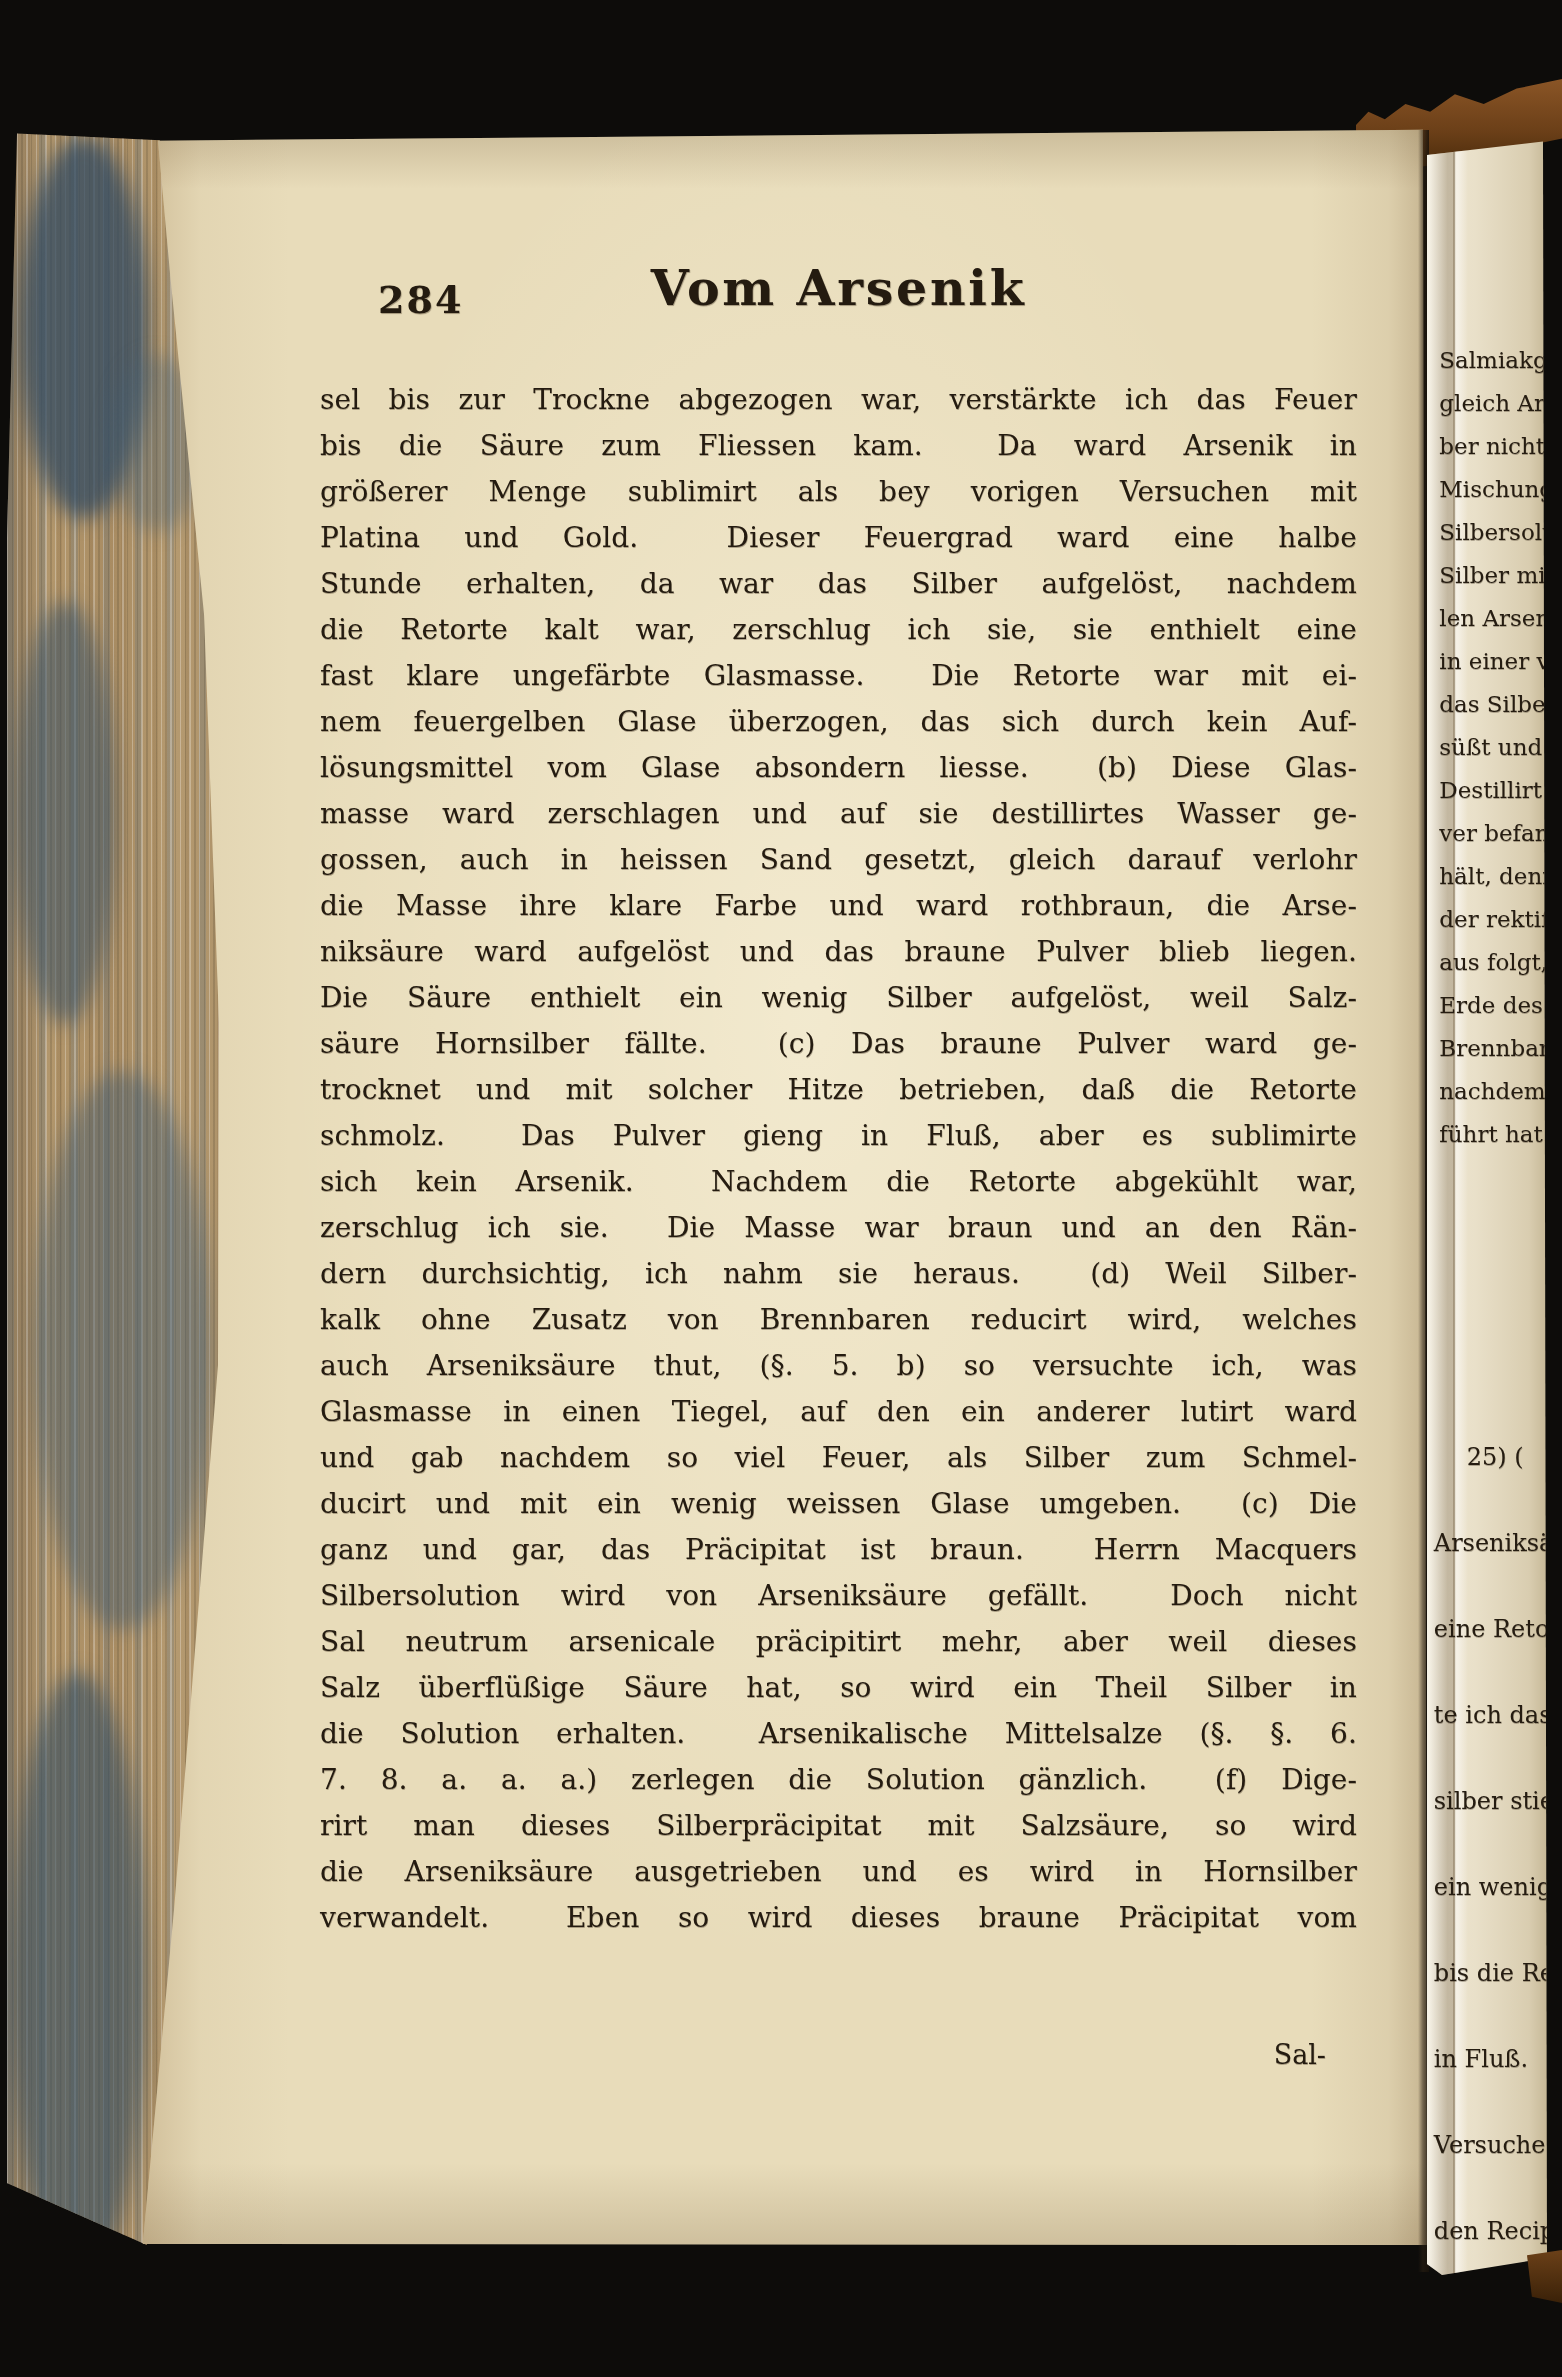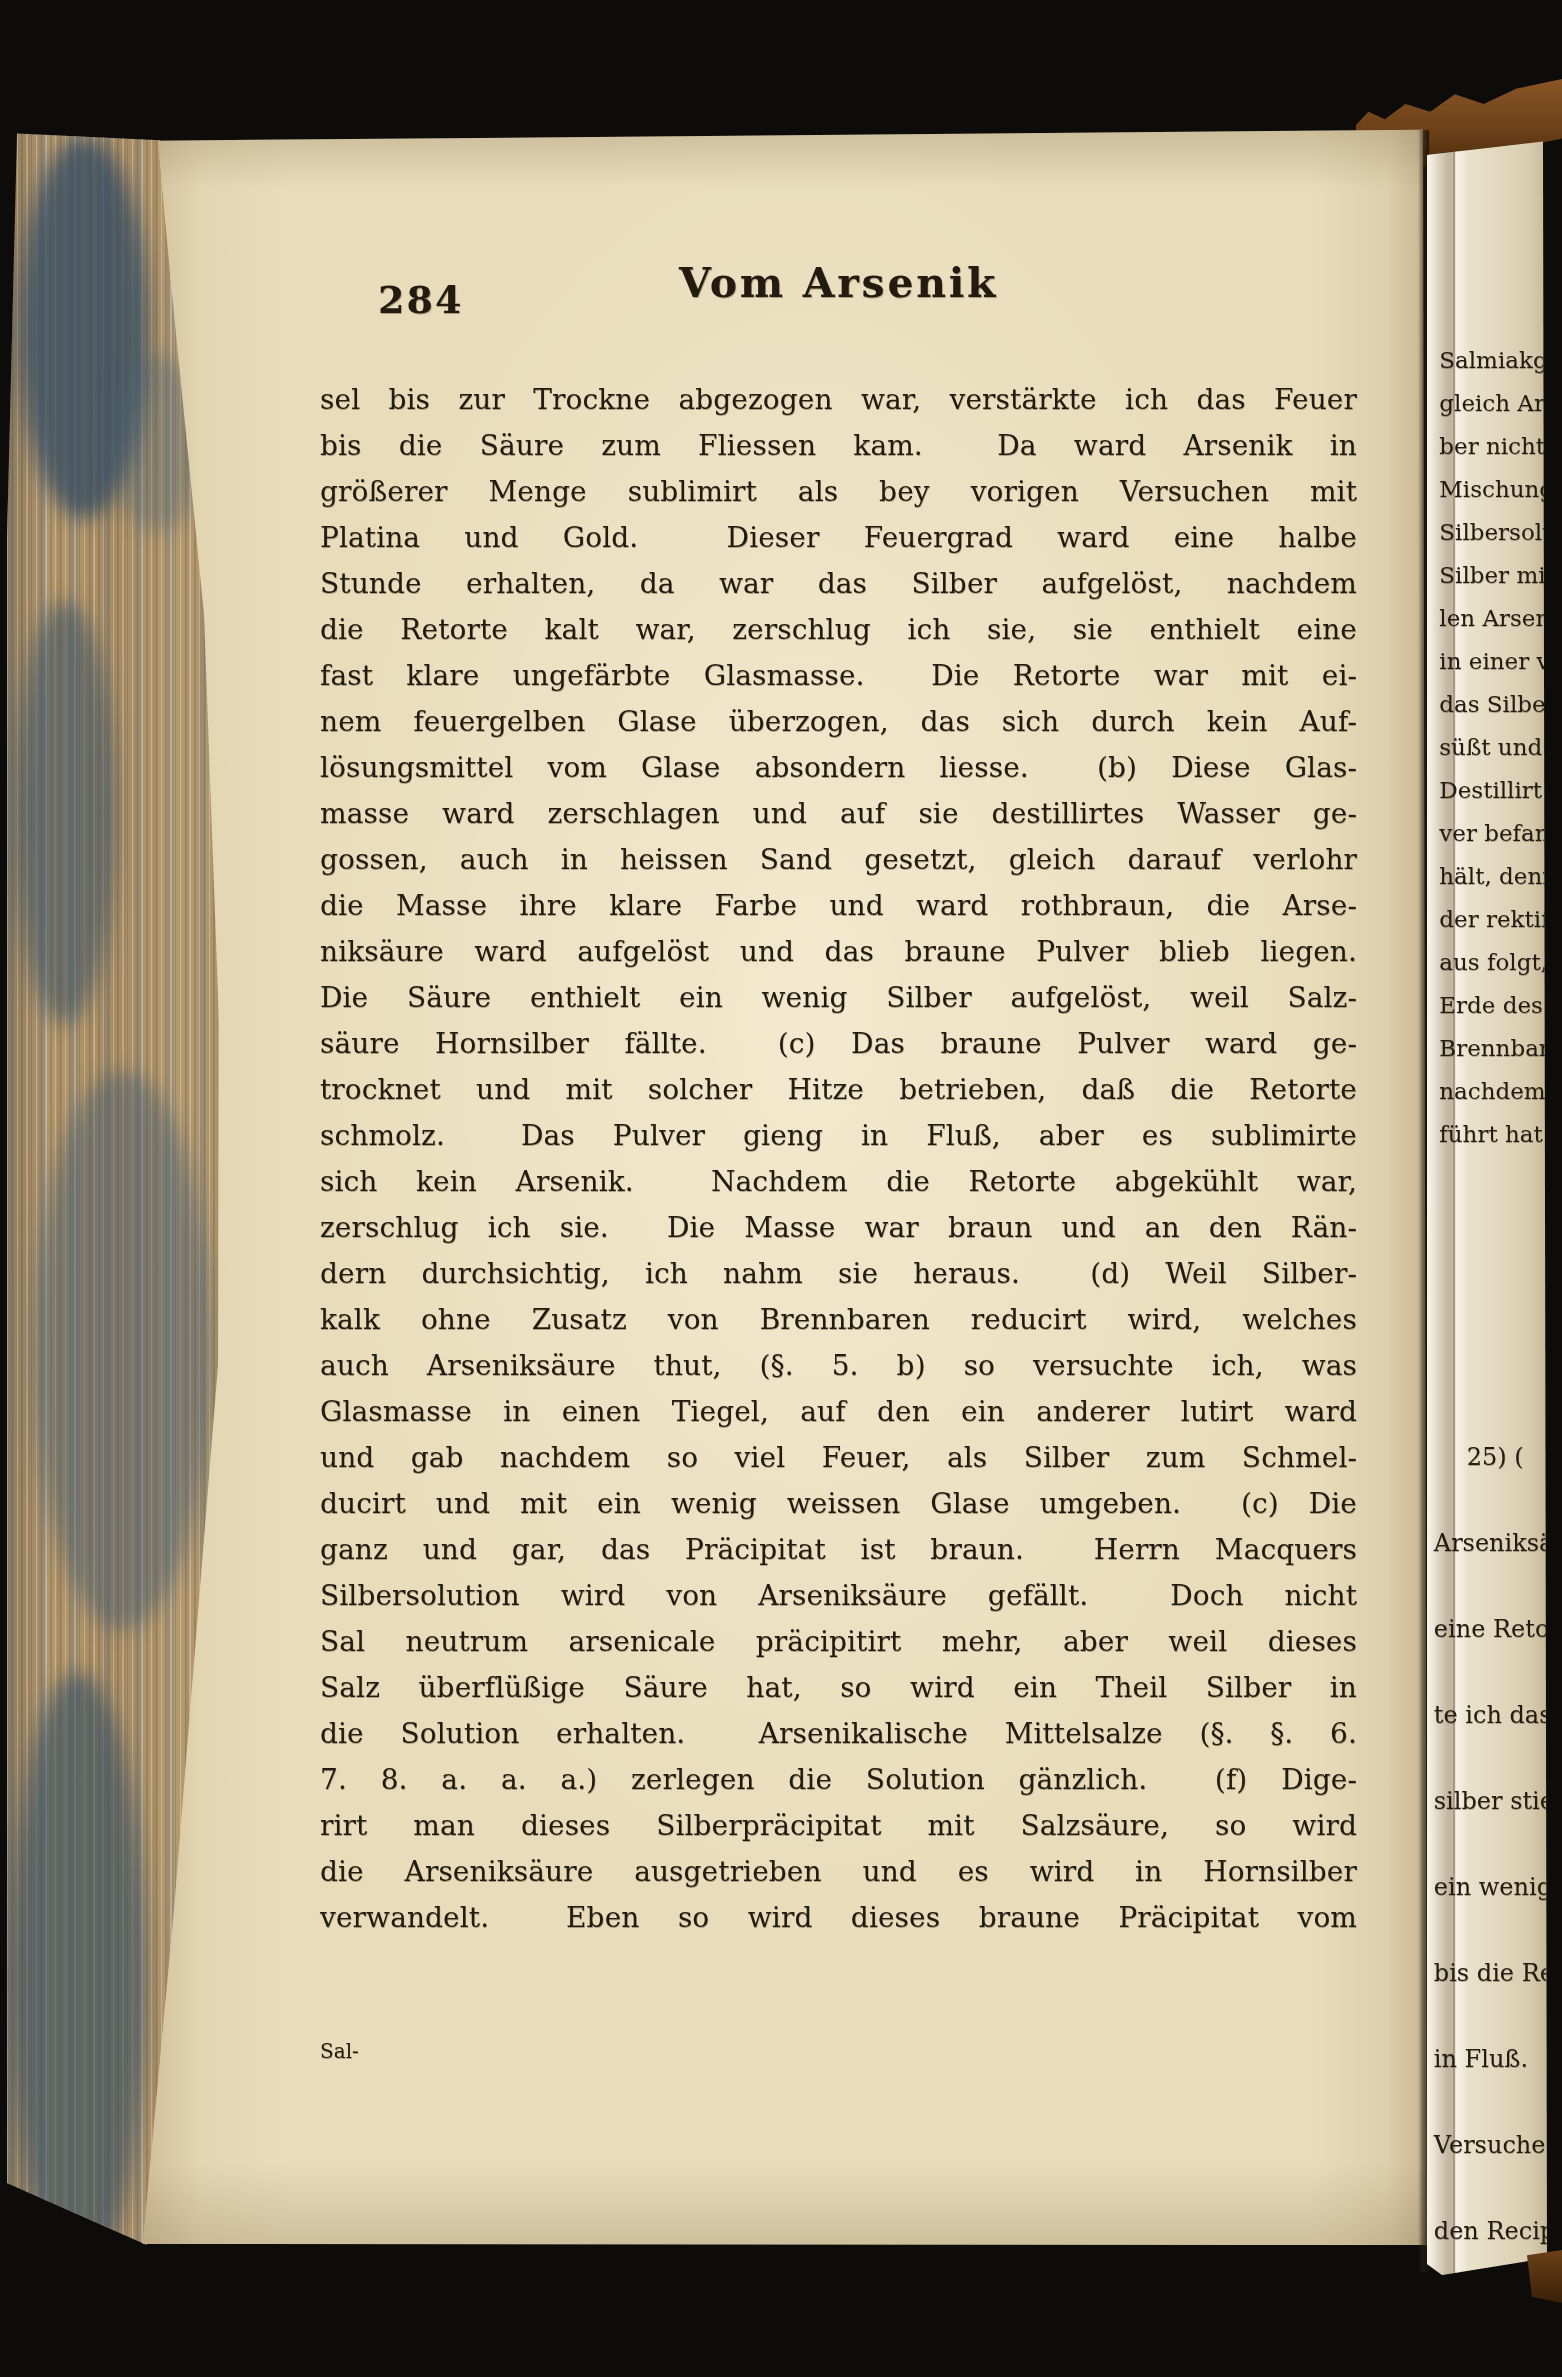--- a/index.html
+++ b/index.html
@@ -44,39 +44,39 @@
     color:#241b10;
   }
   .page-head{position:absolute;left:184px;top:134px;width:1037px;height:75px;}
   .page-number{
     position:absolute;left:58px;top:18px;
     font-size:38px;font-weight:bold;letter-spacing:2px;
     text-shadow:0.7px 0.7px 0.7px rgba(40,25,10,0.35);
   }
   .running-head{
     position:absolute;left:0;top:0;width:100%;
-    text-align:center;font-size:41px;font-weight:bold;letter-spacing:2.7px;
+    text-align:center;font-size:49px;font-weight:bold;letter-spacing:2.7px;
     text-shadow:0.7px 1px 0.7px rgba(40,25,10,0.35);
   }
   .body-text{
     position:absolute;left:184px;top:254px;width:1037px;
   }
   .bl{
     height:46px;
     font-size:28px;
     line-height:41px;
     letter-spacing:0.1px;
     text-align:justify;
     text-align-last:justify;
     white-space:pre-wrap;
     text-shadow:0.4px 0.6px 0.5px rgba(40,25,10,0.32);
   }
   .catchword{
     position:absolute;left:184px;top:1914px;width:1037px;
-    font-size:20px;text-align:left;padding-right:31px;box-sizing:border-box;
+    font-size:27px;text-align:right;padding-right:31px;box-sizing:border-box;
     text-shadow:0.4px 0.6px 0.5px rgba(40,25,10,0.32);
   }
   
   .gutter{
     position:absolute;left:1418px;top:130px;width:11px;height:2142px;
     background:linear-gradient(90deg, rgba(60,45,28,0) 0%, rgba(45,34,20,0.55) 45%, rgba(25,18,10,0.85) 100%);
   }
   
   .page-next{
     position:absolute;left:1427px;top:136px;width:120px;height:2139px;

